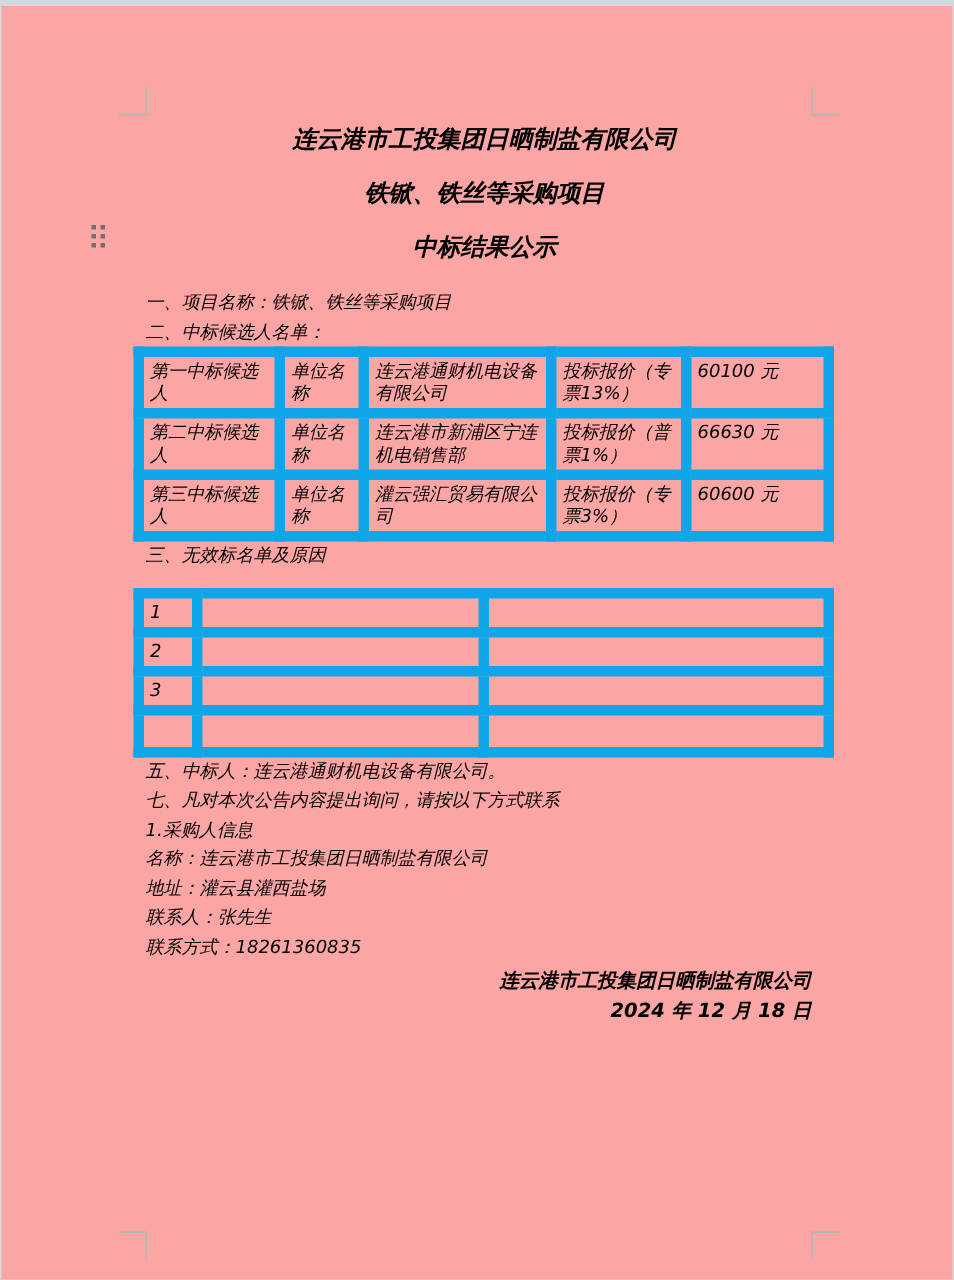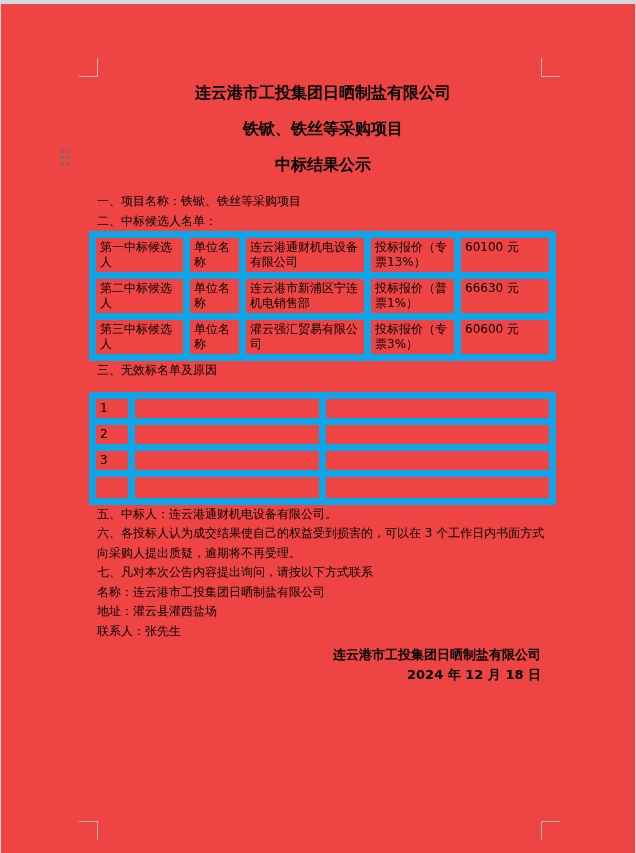--- a/index.html
+++ b/index.html
@@ -5,21 +5,22 @@
   html,body{margin:0;padding:0;}
   body{
     width:636px;height:853px;position:relative;overflow:hidden;
     background:#ffffff;color:#000;
     font-family:"DejaVu Sans","Liberation Sans",sans-serif;
   }
   .page{
     position:absolute;left:0;top:0;right:0;bottom:0;
     border-left:1px solid #d8d8d8;border-right:1px solid #d8d8d8;
     border-top:4px solid #d5d8dc;
-    background:#ef4444;
+    background:#fca5a5;
+    font-style:italic;
   }
   
   .mark{position:absolute;width:18px;height:18px;}
   .mark.tl{left:78px;top:54px;border-right:1px solid #b4b4b4;border-bottom:1px solid #b4b4b4;}
   .mark.tr{left:540px;top:54px;border-left:1px solid #b4b4b4;border-bottom:1px solid #b4b4b4;}
   .mark.bl{left:78px;top:817px;border-right:1px solid #b4b4b4;border-top:1px solid #b4b4b4;}
   .mark.br{left:540px;top:817px;border-left:1px solid #b4b4b4;border-top:1px solid #b4b4b4;}
   
   .dots{position:absolute;left:60px;top:146px;width:9px;height:17px;
     display:grid;grid-template-columns:3px 3px;grid-template-rows:3px 3px 3px;gap:3px;}
@@ -129,23 +130,24 @@
       </tr>
       <tr class="last">
         <td></td>
         <td></td>
         <td></td>
       </tr>
     </tbody>
       </table>
 
     <p class="body gap27">五、中标人：连云港通财机电设备有限公司。</p>
-    <p class="body">六、各投标人认为成交结果使自己的权益受到损害的，可以在 3 个工作日内书面方式向采购人提出质疑，逾期将不再受理。</p>
     <p class="body">七、凡对本次公告内容提出询问，请按以下方式联系</p>
+    <p class="body">1.采购人信息</p>
     <p class="body">名称：连云港市工投集团日晒制盐有限公司</p>
     <p class="body">地址：灌云县灌西盐场</p>
     <p class="body">联系人：张先生</p>
+    <p class="body">联系方式：18261360835</p>
 
     <p class="footer">连云港市工投集团日晒制盐有限公司</p>
     <p class="footer" style="margin-top:0;">2024 年 12 月 18 日</p>
 
   </div>
 </div>
 
 </body></html>

